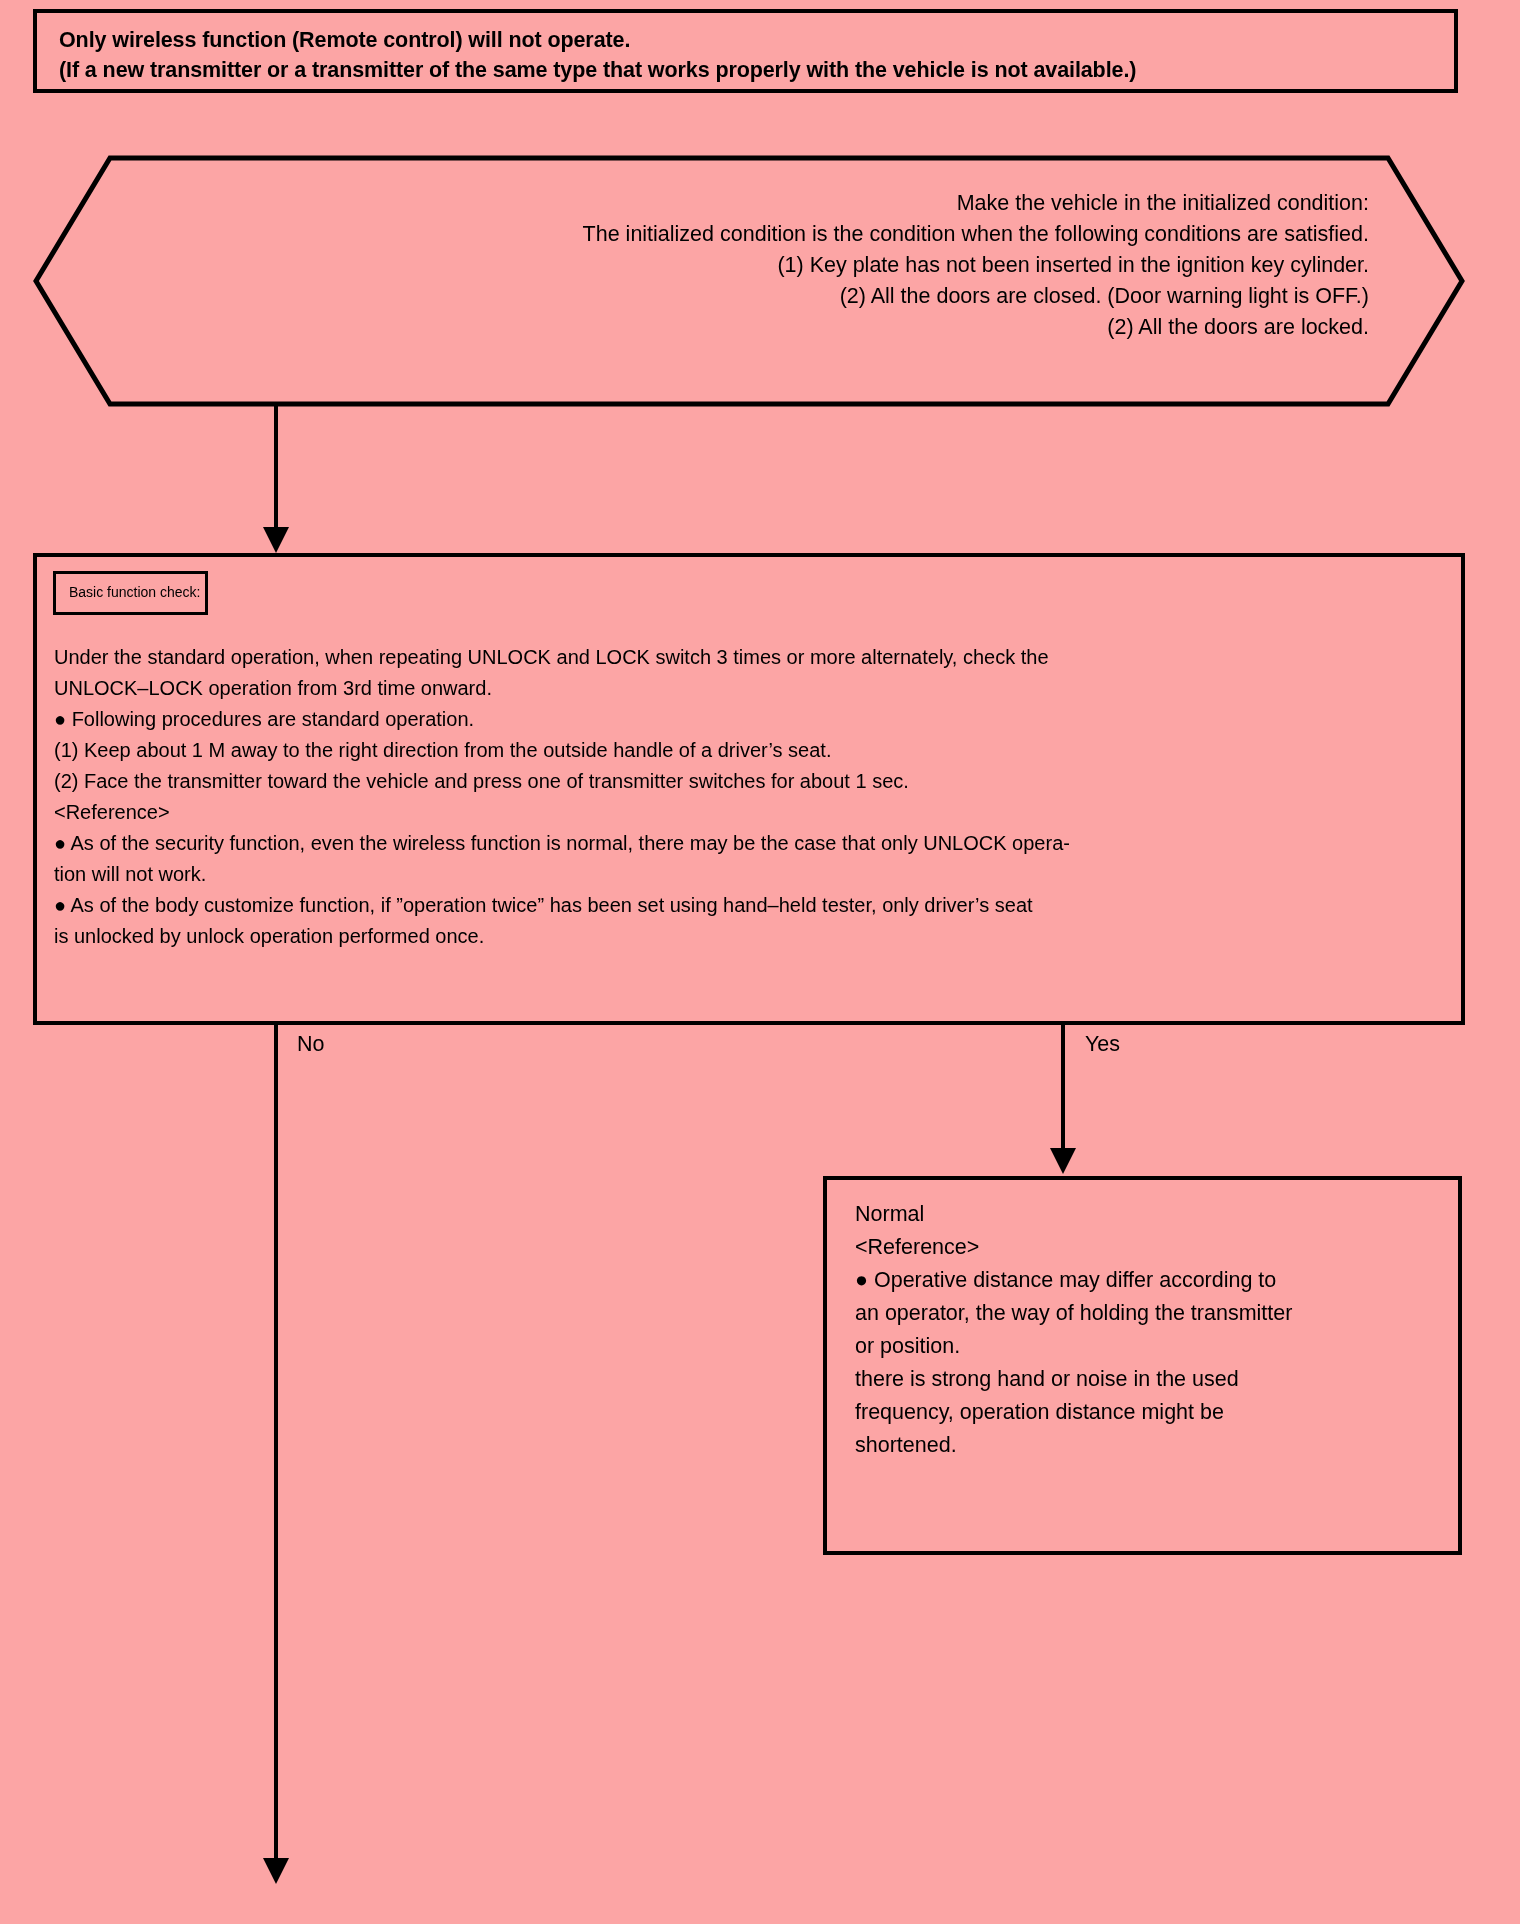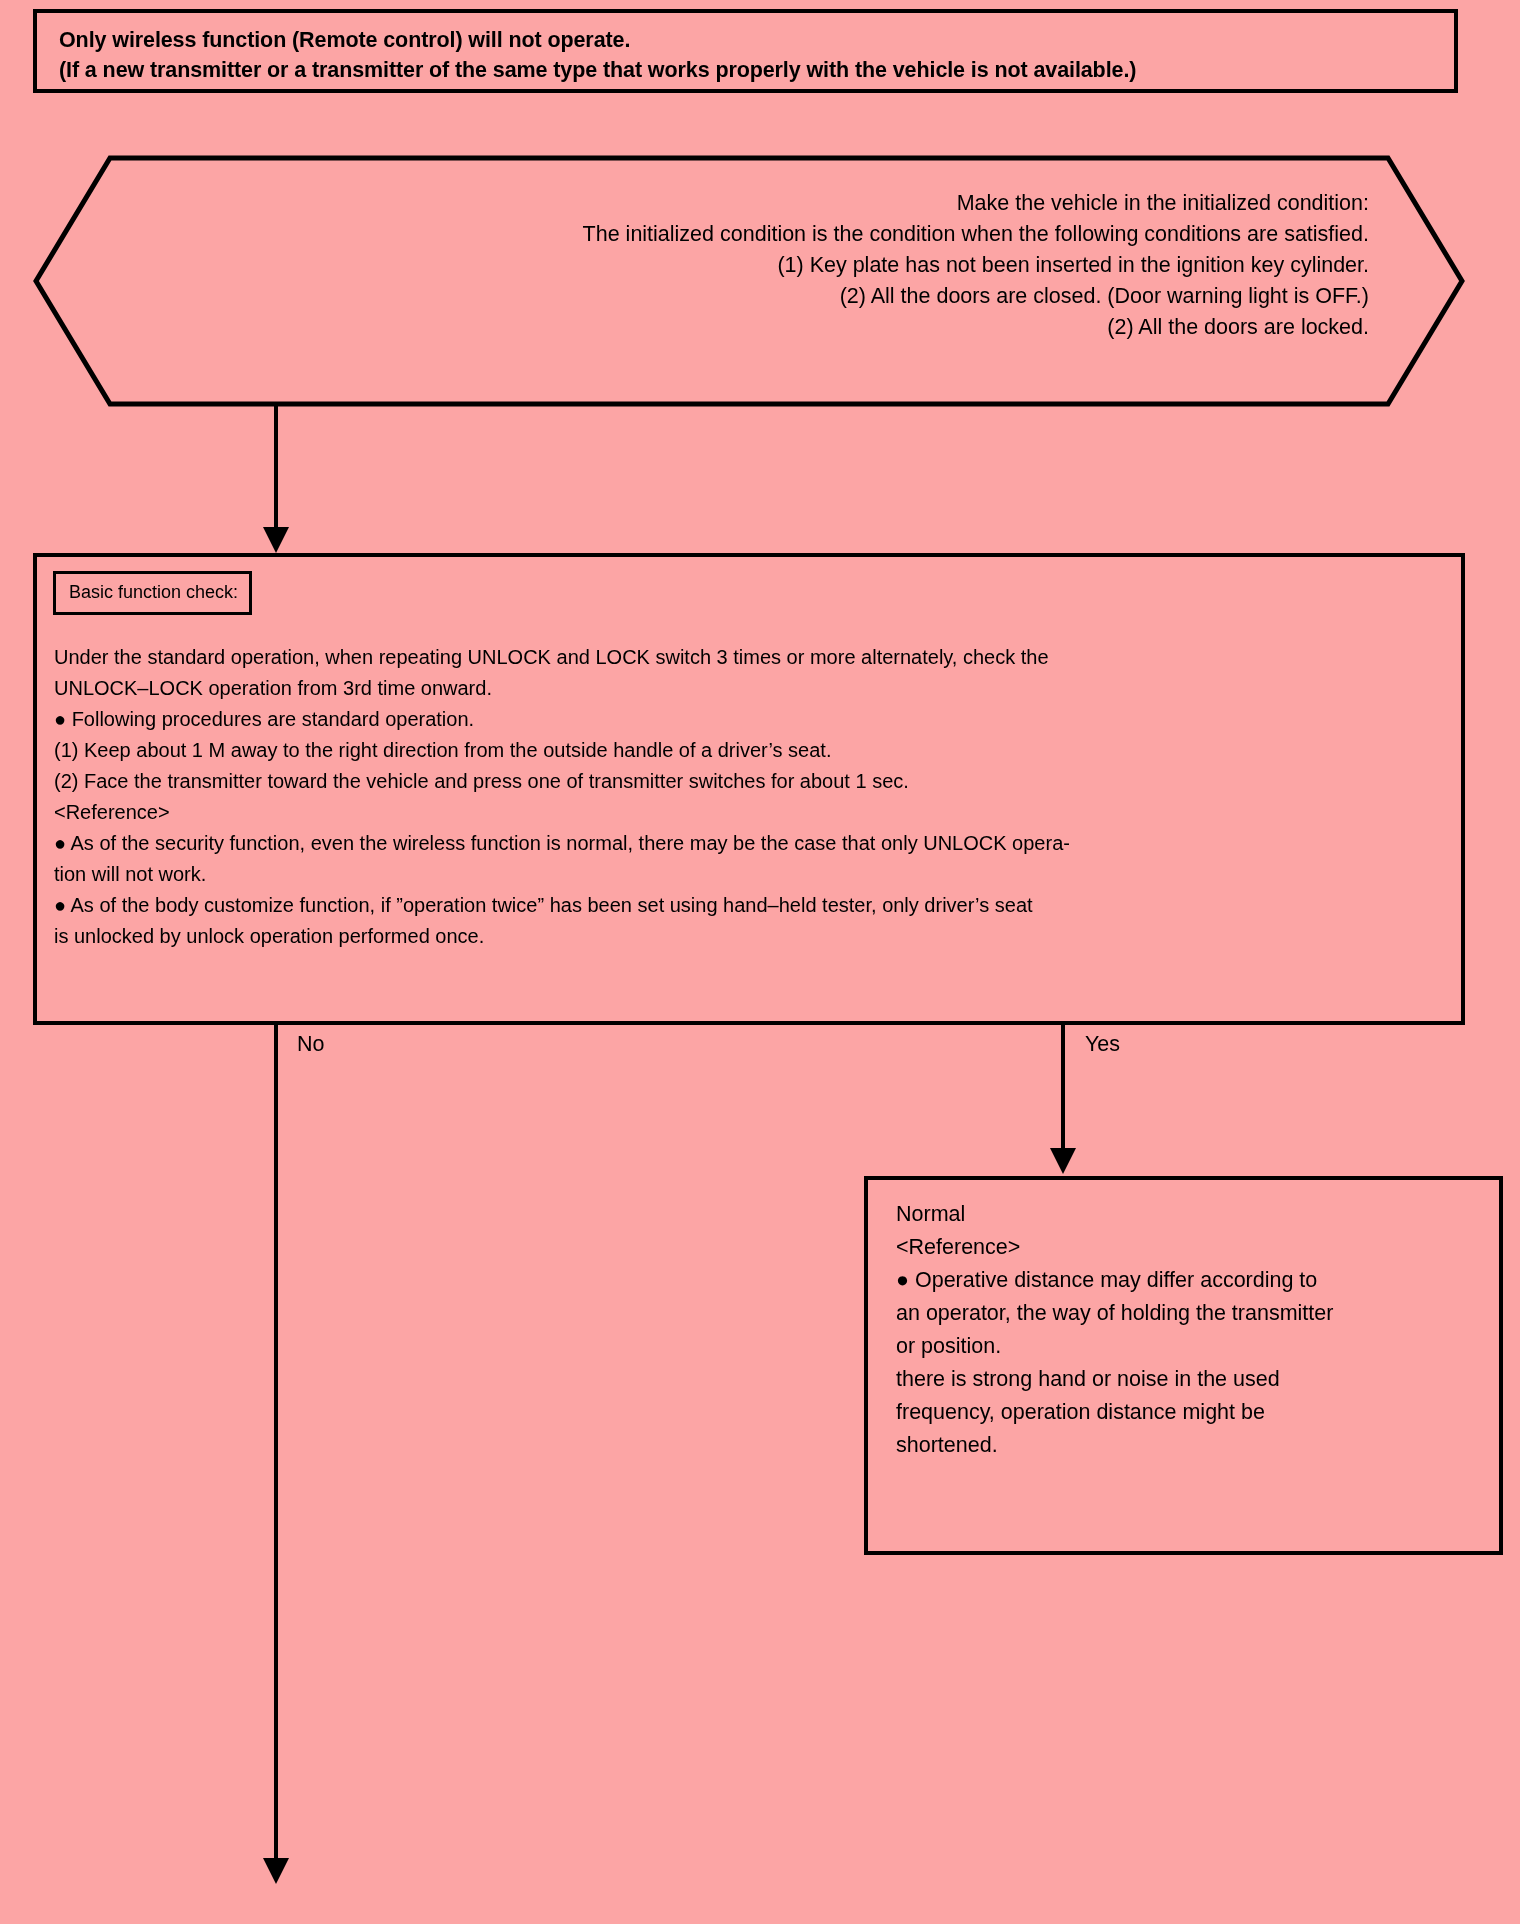--- a/index.html
+++ b/index.html
@@ -98,42 +98,42 @@
     width: 1432px;
     height: 472px;
     border: 4px solid #000000;
     box-sizing: border-box;
   }
   #check-badge {
     position: absolute;
     left: 16px;
     top: 14px;
     border: 3px solid #000000;
-    padding: 6px 11px 8px 13px;
-    font-size: 18px;
+    padding: 6px 4px 8px 13px;
+    font-size: 14px;
     line-height: 24px;
     white-space: nowrap;
     box-sizing: border-box;
   }
   #check-body {
     position: absolute;
     left: 17px;
     top: 85px;
     width: 1400px;
   }
   #check-body .line {
     font-size: 20px;
     line-height: 31px;
     white-space: nowrap;
   }
 
   
   #normal-box {
     position: absolute;
-    left: 864px;
+    left: 823px;
     top: 1176px;
     width: 639px;
     height: 379px;
     border: 4px solid #000000;
     box-sizing: border-box;
   }
   #normal-body {
     position: absolute;
     left: 28px;
     top: 18px;

